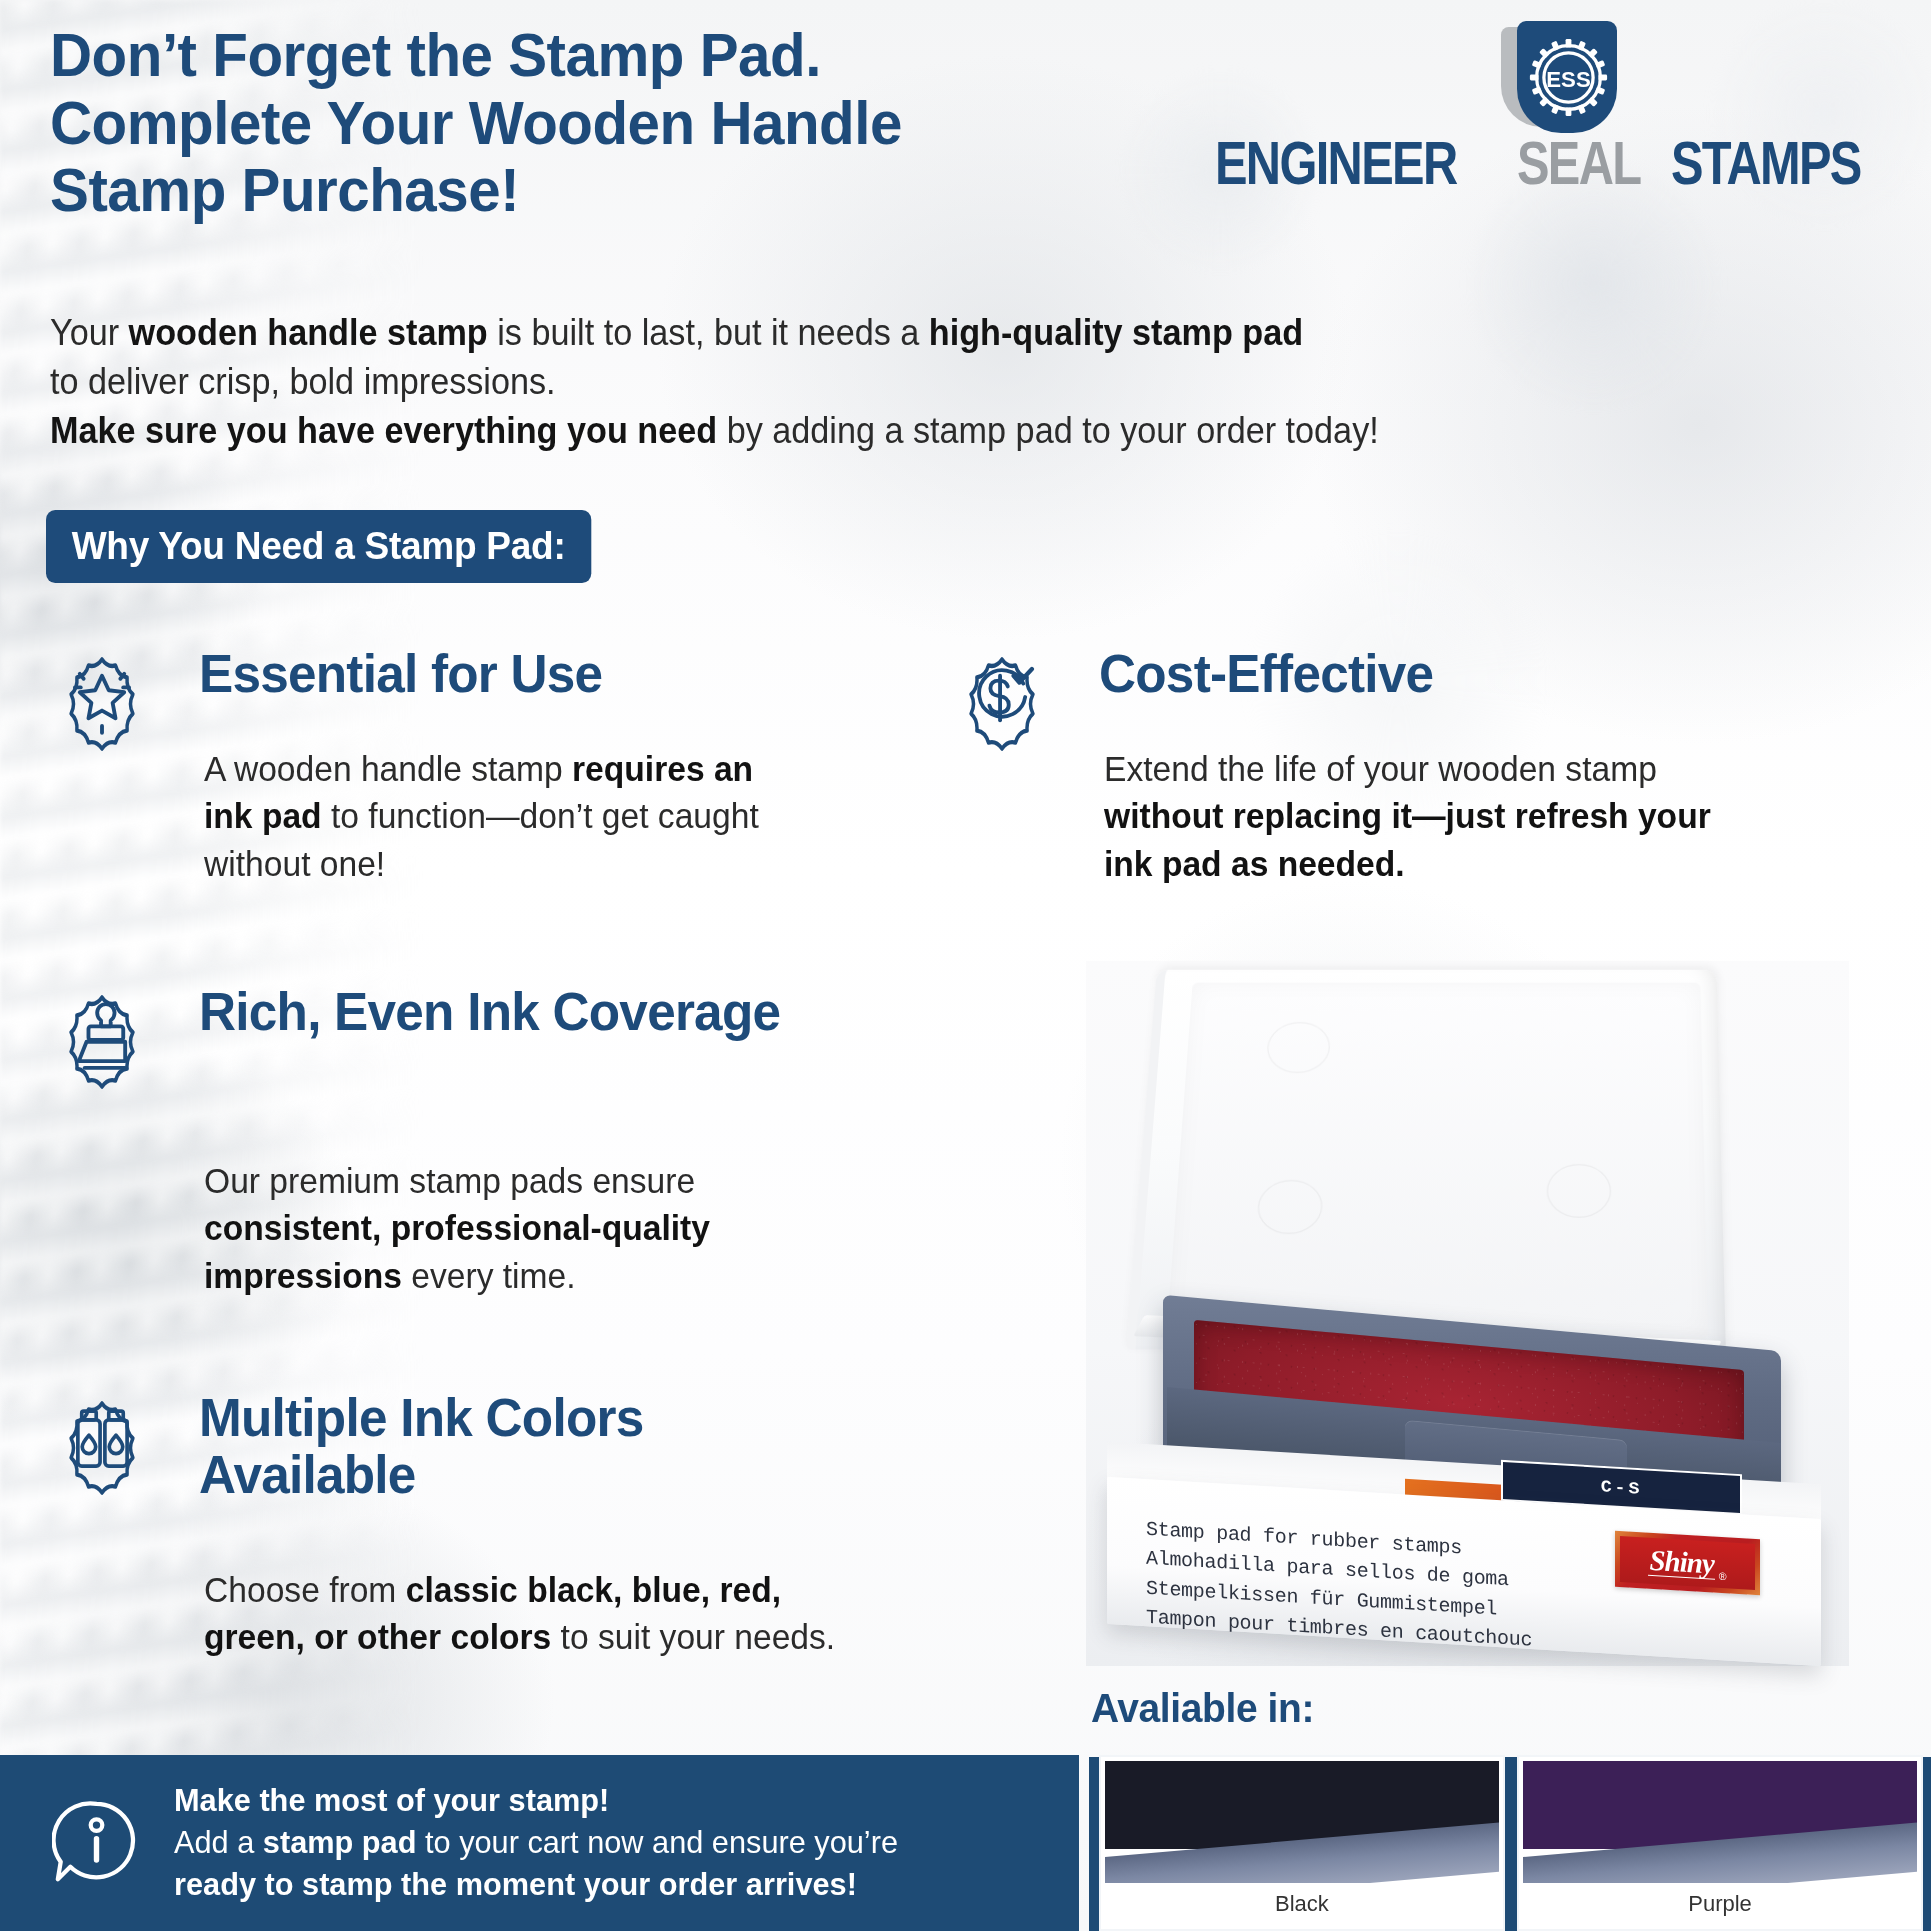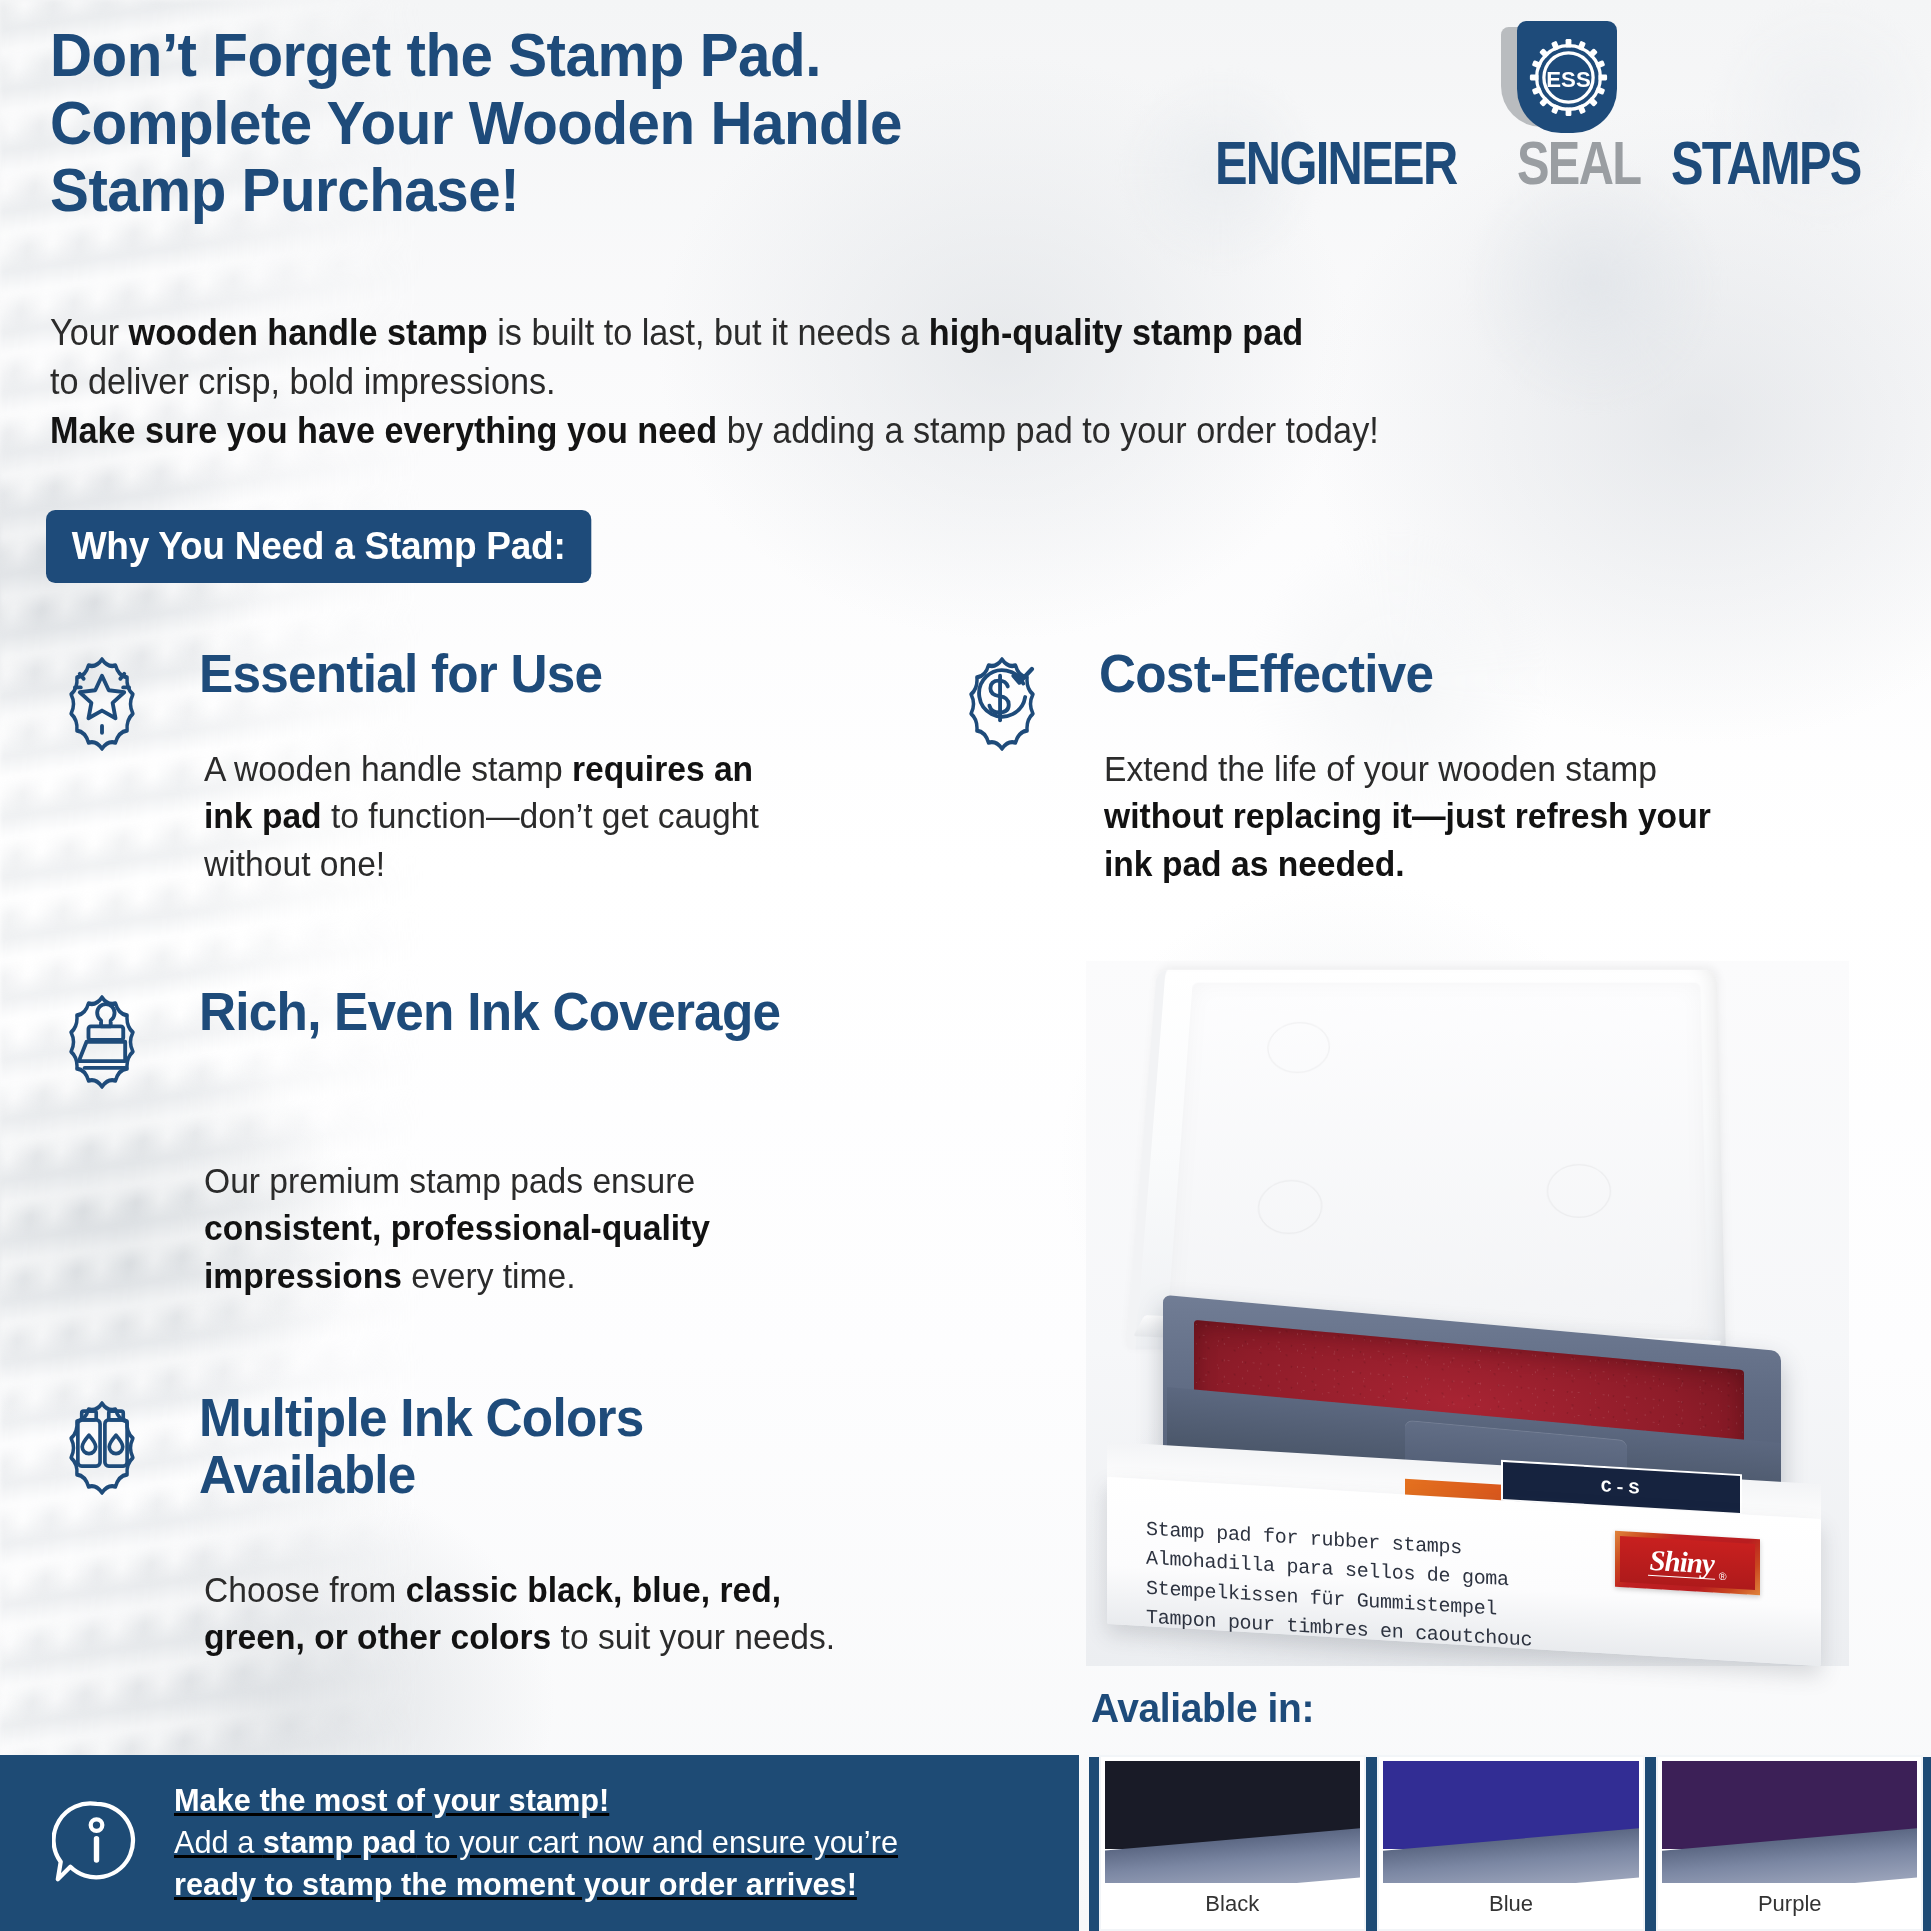--- a/index.html
+++ b/index.html
@@ -287,21 +287,21 @@
   }
   .swatch-label{
     height:42px; display:flex; align-items:center; justify-content:center;
     font-size:22px; color:#333; background:#fff;
     font-family:"Liberation Sans", sans-serif;
   }
 
   
   #footer-cta{
     position:absolute; left:0; top:1755px; width:1079px; height:176px;
-    background:#1e4b75; display:flex; align-items:center;text-decoration:underline;
+    background:#1e4b75; display:flex; align-items:center;
   }
   .cta-icon{ margin-left:52px; flex:0 0 auto; }
   .cta-text{
     margin-left:33px; color:#fff; font-size:32px; line-height:1.31;
     font-family:"Liberation Sans", sans-serif;
     transform:scaleX(.96); transform-origin:left center;
   }
   .cta-text b{ font-weight:700; }
 </style>
 </head>
@@ -482,27 +482,20 @@
   <div id="swatch-strip">
     <div class="swatch">
       <div class="swatch-color">
         <div class="ink" style="background:#191b27"></div>
         <div class="rim"></div>
       </div>
       <div class="swatch-label">Black</div>
     </div>
     <div class="swatch">
       <div class="swatch-color">
-        <div class="ink" style="background:#322d94"></div>
-        <div class="rim"></div>
-      </div>
-      <div class="swatch-label">Blue</div>
-    </div>
-    <div class="swatch">
-      <div class="swatch-color">
         <div class="ink" style="background:#3c2057"></div>
         <div class="rim"></div>
       </div>
       <div class="swatch-label">Purple</div>
     </div>
   </div>
 
   <div id="footer-cta">
     <svg class="cta-icon" width="89" height="95" viewBox="0 0 92 98">
       <path d="M46 8 a38 38 0 1 1 -27 65 l-13 13 l3 -18 A38 38 0 0 1 46 8 Z" fill="none" stroke="#ffffff" stroke-width="4.4" stroke-linejoin="round"></path>

